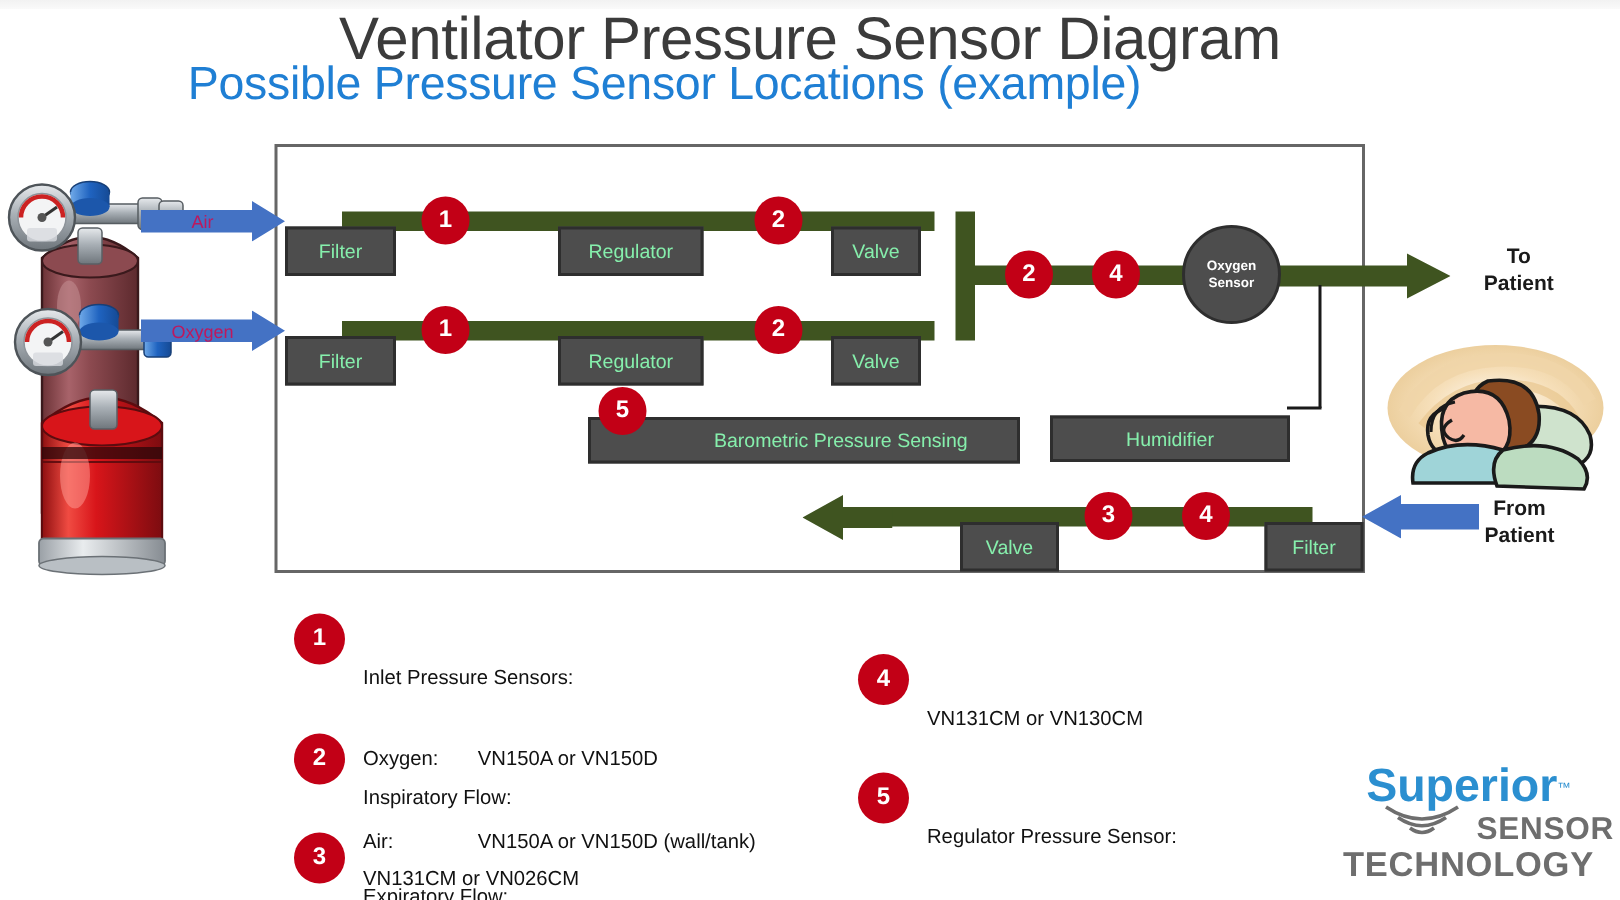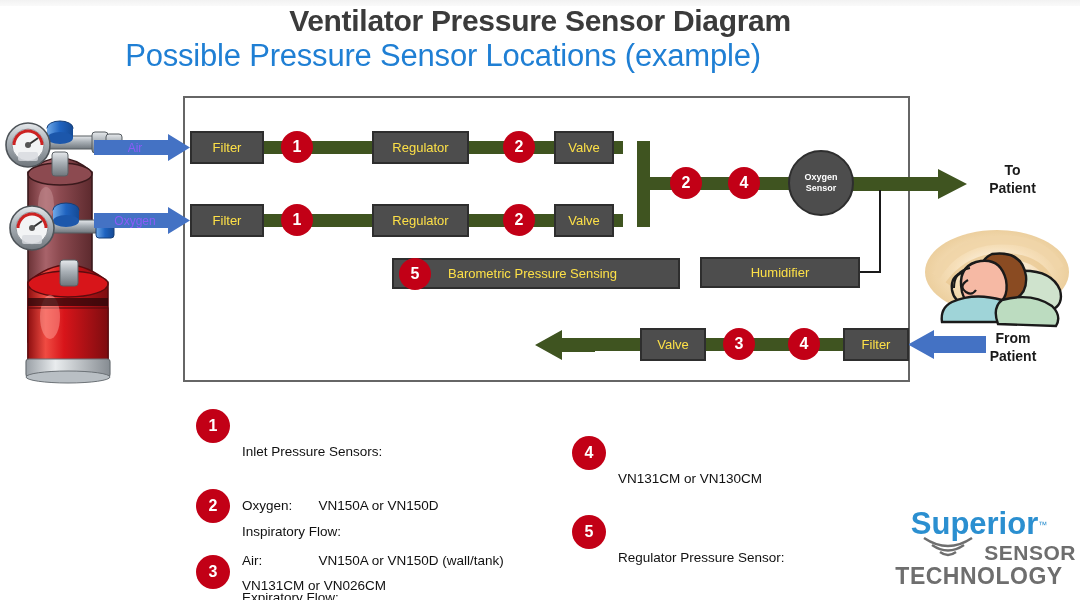--- a/index.html
+++ b/index.html
@@ -10,40 +10,40 @@
     overflow: hidden;
   }
   #root { position: relative; width: 1080px; height: 600px; background: #fff; }
 
   .topband { position:absolute; left:0; top:0; width:1080px; height:6px;
              background: linear-gradient(#f2f2f2,#fafafa); }
 
   
   .title {
     position: absolute; left:0; top:4px; width:1080px; text-align:center;
-    font-size: 30px; font-weight: bold; color:#3b3b3b; letter-spacing:-0.3px;
+    font-size: 40px; font-weight: normal; color:#3b3b3b; letter-spacing:-0.3px;
   }
   .subtitle {
     position: absolute; left:0; top:38px; width:886px; text-align:center;
     font-size: 31px; color:#1f7fd4; letter-spacing:-0.2px;
   }
 
   
   .enclosure {
     position:absolute; left:183px; top:96px; width:727px; height:286px;
     border: 2px solid #666; background: transparent;
   }
 
   
   .blk {
     position:absolute; background:#4d4d4d; border:2px solid #2e2e2e;
-    color:#fde047; font-size:13px; display:flex; align-items:center;
-    justify-content:center; z-index:5;
-  }
-  .blk.lbl-left { justify-content:flex-start; padding-left:54px; }
+    color:#86efac; font-size:13px; display:flex; align-items:center;
+    justify-content:center; z-index:5;margin-top:20px;
+  }
+  .blk.lbl-left { justify-content:flex-start; padding-left:82px; }
 
   
   .pipe { position:absolute; background:#3f5420; z-index:2; }
   .thinline { position:absolute; background:#1a1a1a; z-index:3; }
 
   
   .badge {
     position:absolute; border-radius:50%; background:#c20016;
     color:#fff; display:flex; align-items:center; justify-content:center;
     font-size:15px; font-weight:bold; z-index:7;
@@ -57,21 +57,21 @@
     display:flex; flex-direction:column; align-items:center;
     justify-content:center; font-size:9px; font-weight:bold; z-index:6;
     line-height:1.25;
   }
 
   
   .binlet { position:absolute; z-index:4; }
   .binlet .txt {
     position:absolute; top:0; left:0; width:100%; height:100%;
     display:flex; align-items:center; justify-content:center;
-    color:#8b5cf6; font-size:12px; z-index:2; padding-right:14px;
+    color:#be185d; font-size:12px; z-index:2; padding-right:14px;
   }
 
   
   .cap {
     position:absolute; text-align:center; font-size:14px; color:#1a1a1a;
     line-height:1.25; font-weight:600;
   }
 
   
   .lg-item { position:absolute; }

